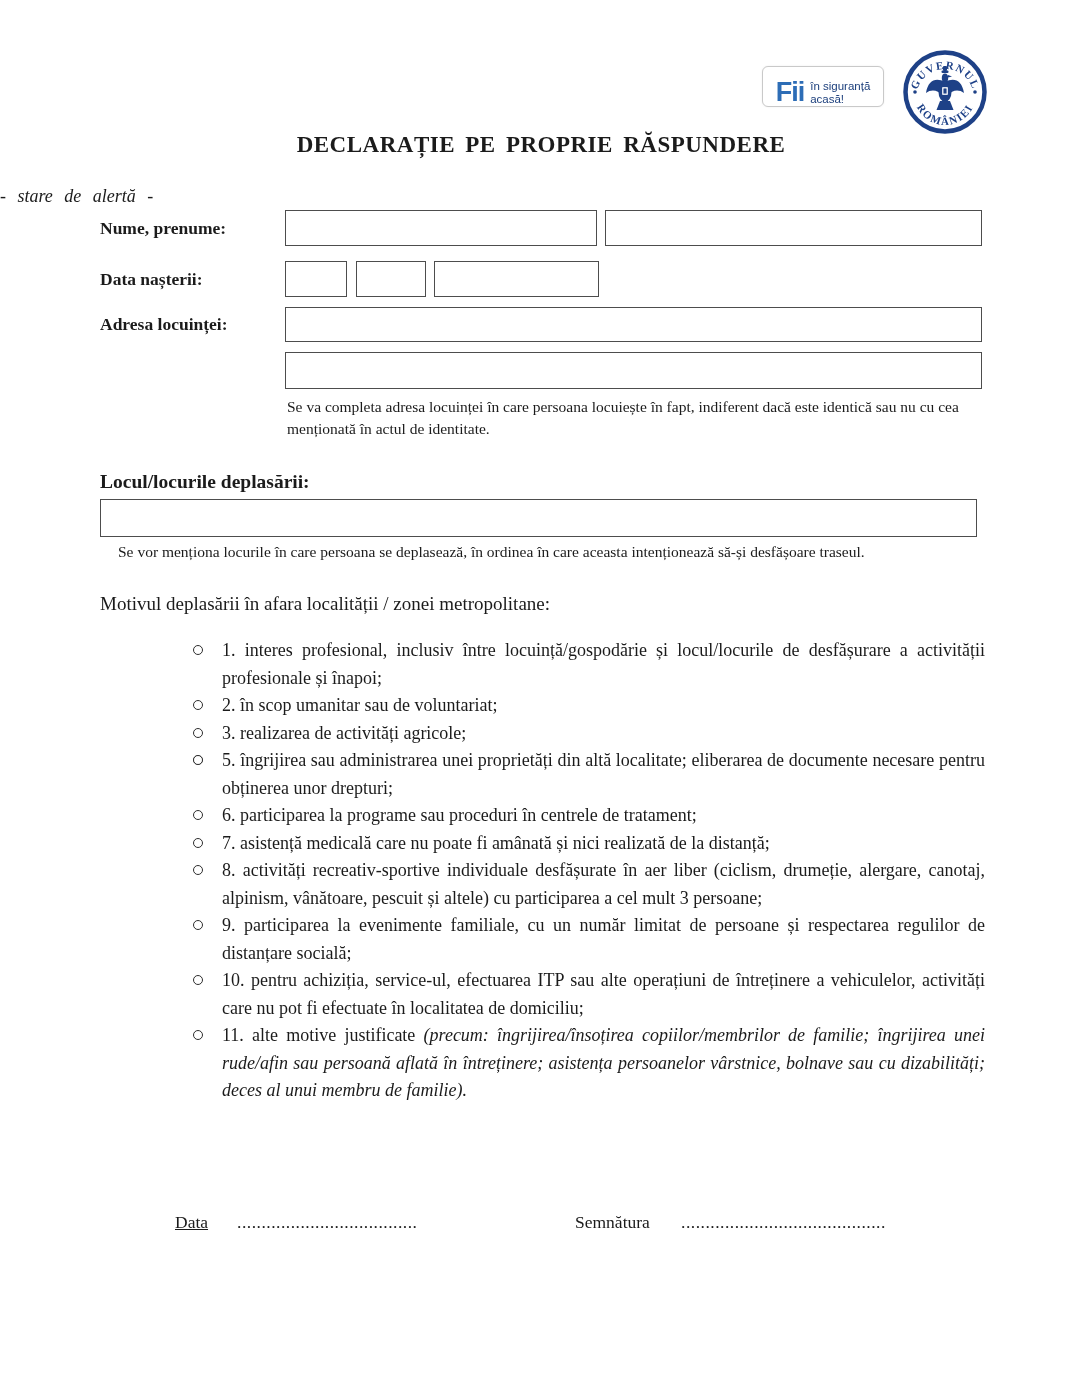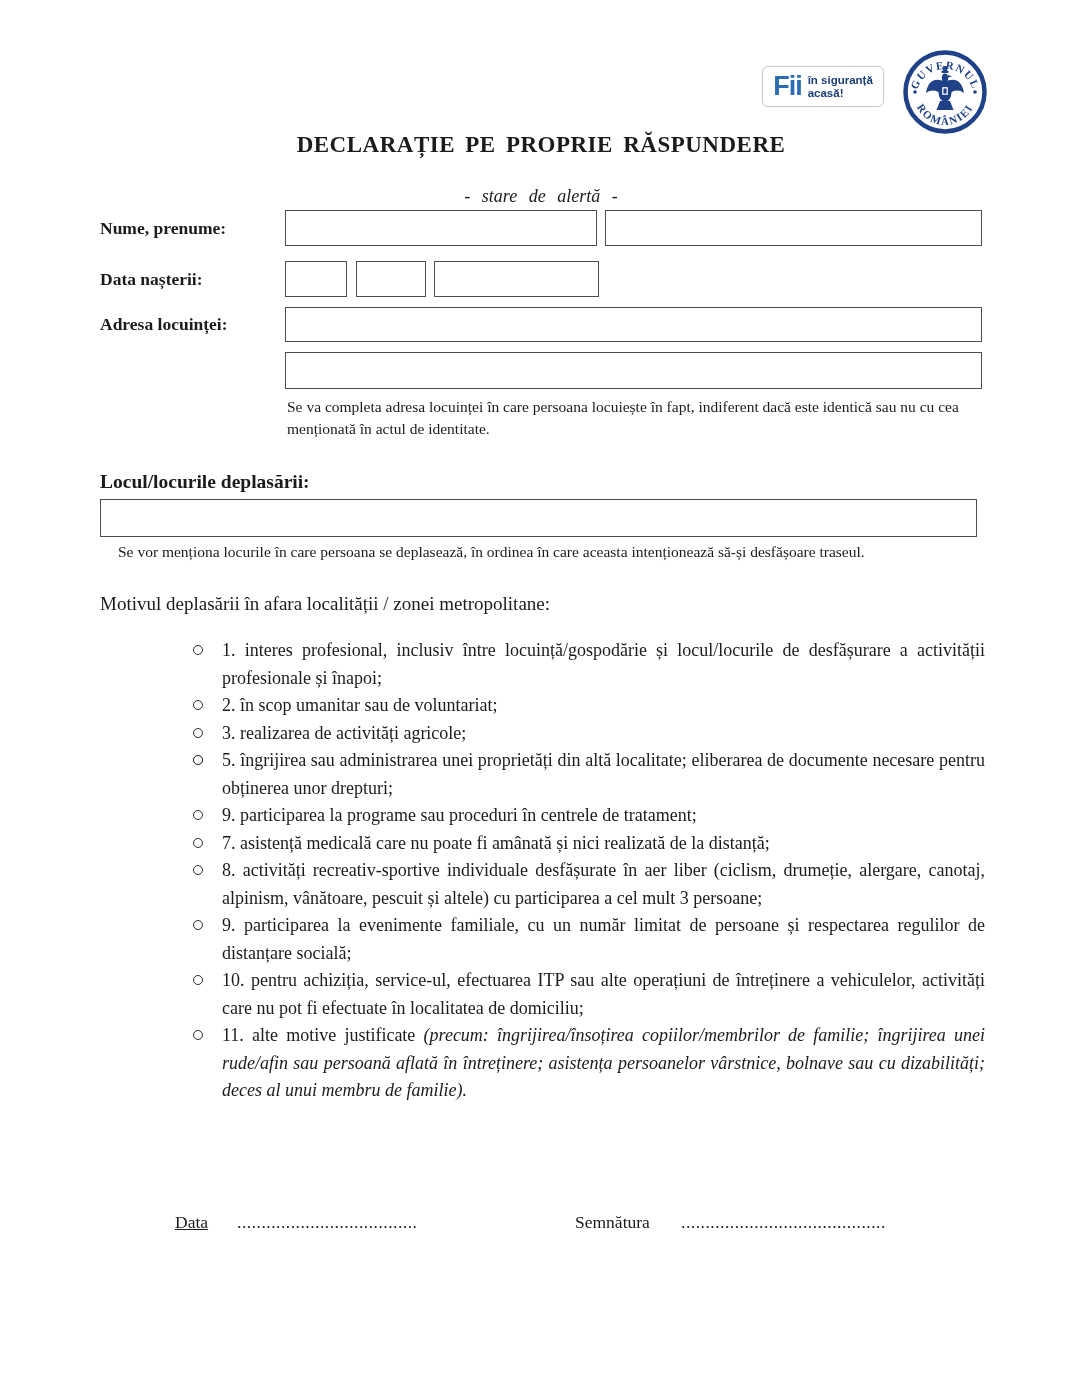--- a/index.html
+++ b/index.html
@@ -15,45 +15,44 @@
     margin: 0 auto;
   }
 
   
   .badge {
     position: absolute; left: 762px; top: 66px;
     width: 122px; height: 41px;
     background: #fff;
     border: 1px solid #c9c9c9;
     border-radius: 6px;
-    display: flex; align-items: center; justify-content: center;
+    display: flex; align-items: flex-end; justify-content: center;
     gap: 6px;
     font-family: "Liberation Sans", sans-serif;
     box-shadow: 0 0 2px rgba(0,0,0,.08);
   }
   .badge .fii {
     font-size: 27px; font-weight: bold; color: #2d6db6; line-height: 27px;
     letter-spacing: -1px;
   }
   .badge .badge-col { display: flex; flex-direction: column; }
   .badge .badge-col span {
-    font-size: 11.5px; font-weight: bold; color: #1c3f7c; line-height: 13px;
+    font-size: 11.5px; font-weight: normal; color: #1c3f7c; line-height: 13px;
   }
   .seal { position: absolute; left: 903px; top: 50px; width: 84px; height: 84px; }
 
   
   .title {
     position: absolute; top: 132px; left: 0; width: 100%;
     text-align: center;
     font-size: 23px; font-weight: bold;
     letter-spacing: 0.5px; word-spacing: 4px;
   }
   .subtitle {
     position: absolute; top: 186px; left: 0; width: 100%;
-    text-align: center;
     font-size: 18px; font-style: italic;
     word-spacing: 7px;
   }
 
   
   .flabel { font-size: 17.5px; font-weight: bold; }
   .box { border: 1.4px solid #4d4d4d; background: #fff; }
 
   .row-name  { position: absolute; left: 100px; top: 214px; width: 882px; height: 28px; display: flex; align-items: center; }
   .row-birth { position: absolute; left: 100px; top: 261px; width: 882px; height: 36px; display: flex; align-items: center; }
@@ -197,21 +196,21 @@
     </li>
     <li class="motive">
       <span class="bullet"></span>
     </li>
     <li class="motive">
       <span class="bullet"></span>
       <span>5. îngrijirea sau administrarea unei proprietăți din altă localitate; eliberarea de documente necesare pentru obținerea unor drepturi;</span>
     </li>
     <li class="motive">
       <span class="bullet"></span>
-      <span>9. participarea la programe sau proceduri în centrele de tratament;</span>
+      <span>6. participarea la programe sau proceduri în centrele de tratament;</span>
     </li>
     <li class="motive">
       <span class="bullet"></span>
       <span>7. asistență medicală care nu poate fi amânată și nici realizată de la distanță;</span>
     </li>
     <li class="motive">
       <span class="bullet"></span>
       <span>8. activități recreativ-sportive individuale desfășurate în aer liber (ciclism, drumeție, alergare, canotaj, alpinism, vânătoare, pescuit și altele) cu participarea a cel mult 3 persoane;</span>
     </li>
     <li class="motive">

